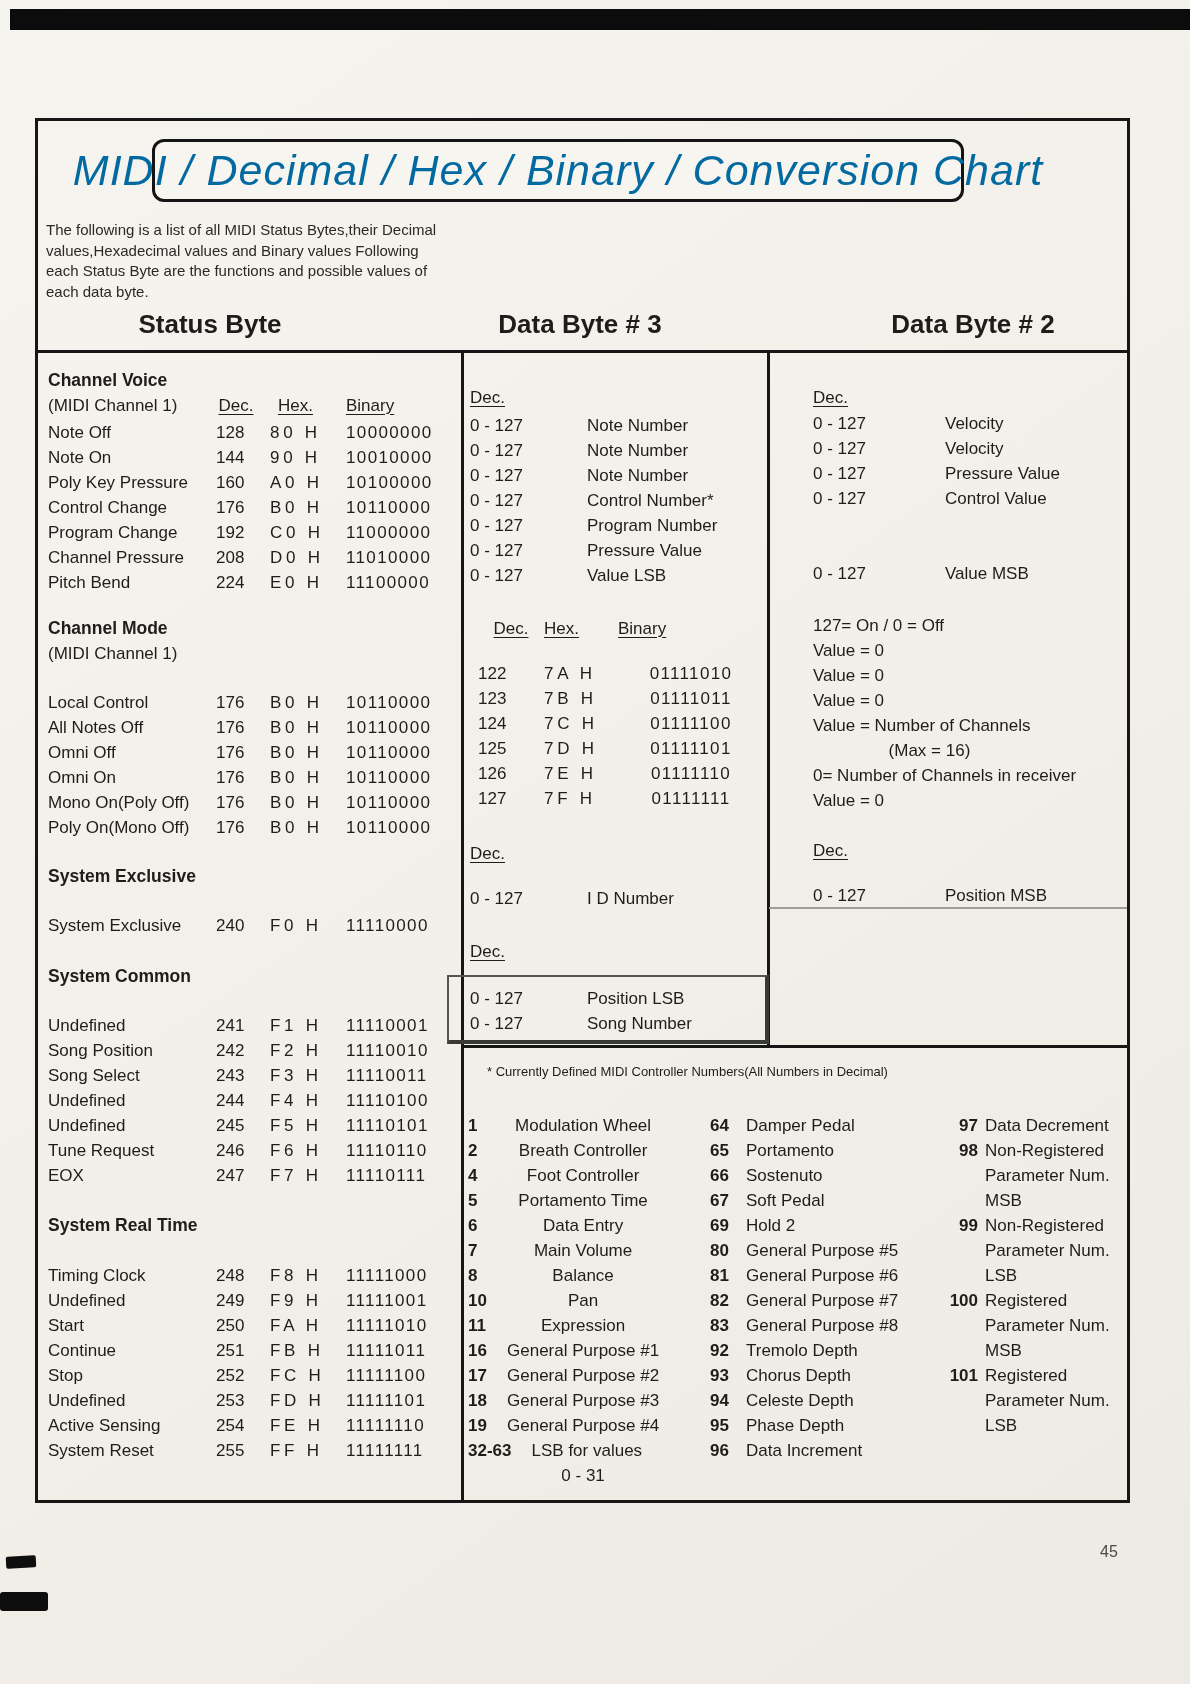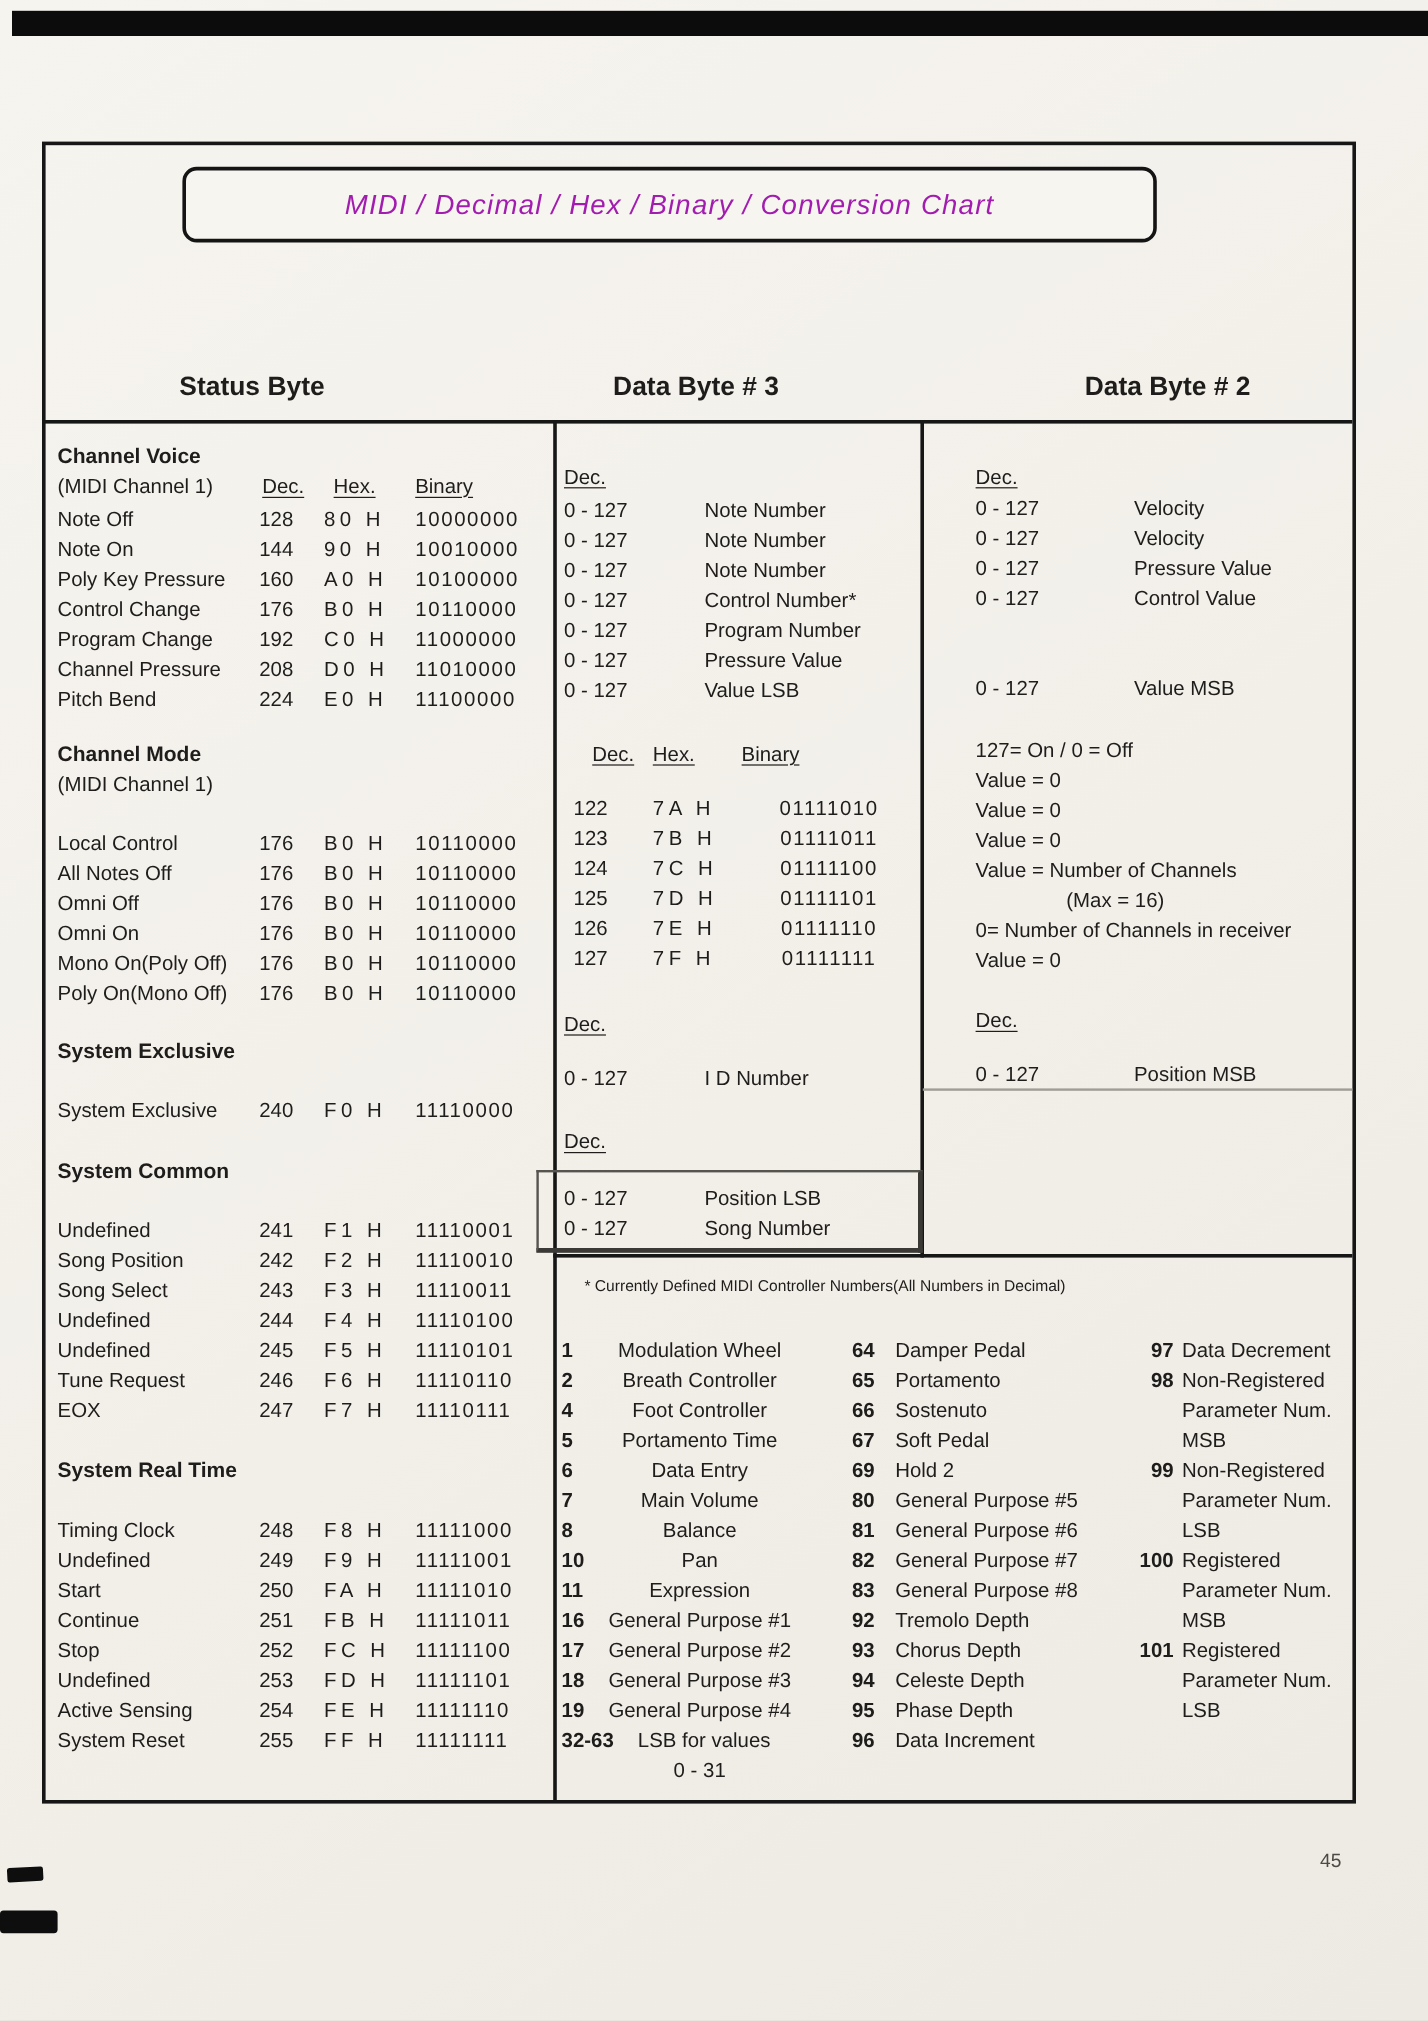--- a/index.html
+++ b/index.html
@@ -8,23 +8,23 @@
     background:linear-gradient(145deg,#f6f4ef 0%,#f2efe9 55%,#edeae3 100%);
     font-family:"Liberation Sans", sans-serif; color:#1e1d1b; overflow:hidden;
   }
   .topbar { position:absolute; left:10px; top:9px; width:1180px; height:21px; background:#0c0c0c; }
   .mainbox { position:absolute; left:35px; top:118px; width:1089px; height:1379px; border:3px solid #161616; background:transparent; }
   .titlebox {
     position:absolute; left:152px; top:139px; width:806px; height:57px;
     border:3px solid #141414; border-radius:12px; background:#f7f5f0;
     display:flex; align-items:center; justify-content:center;
   }
-  .title { font-style:italic; font-size:23px; letter-spacing:1px; color:#a21caf; white-space:nowrap; }
+  .title { font-style:italic; font-size:43px; letter-spacing:1px; color:#0369a1; white-space:nowrap; }
   .intro { position:absolute; left:46px; top:220px; width:440px; font-size:15px; line-height:20.5px; color:#2a2926; }
-  .colhead { position:absolute; top:309px; height:30px; font-size:22px; font-weight:bold; text-align:center; white-space:nowrap; }
+  .colhead { position:absolute; top:309px; height:30px; font-size:26px; font-weight:bold; text-align:center; white-space:nowrap; }
   #h-sb { left:110px; width:200px; }
   #h-d1 { left:470px; width:220px; }
   #h-d2 { left:863px; width:220px;text-align:center; }
   .hline, .vline { position:absolute; background:#161616; }
   #line-top  { left:35px;  top:350px;  width:1092px; height:3px; }
   #div1      { left:461px; top:350px;  width:3px;    height:1150px; }
   #div2      { left:767px; top:350px;  width:3px;    height:698px; }
   #line-ctl  { left:461px; top:1045px; width:666px;  height:3px; }
   #line-db2  { left:769px; top:907px;  width:358px;  height:2px; background:#a09d96; }
   #songbox   { position:absolute; left:447px; top:975px; width:316px; height:63px;
@@ -72,20 +72,27 @@
 <body>
 
 <div class="page">
   <div class="topbar"></div>
   <div class="mainbox"></div>
 
   <div class="titlebox">
     <span class="title">MIDI / Decimal / Hex / Binary / Conversion Chart</span>
   </div>
 
+  <div class="intro">
+
+  <div class="intro-line">The following is a list of all MIDI Status Bytes,their Decimal</div>
+      <div class="intro-line">values,Hexadecimal values and Binary values Following</div>
+      <div class="intro-line">each Status Byte are the functions and possible values of</div>
+      <div class="intro-line">each data byte.</div>
+    </div>
 
   <div class="colhead" id="h-sb">Status Byte</div>
   <div class="colhead" id="h-d1">Data Byte  # 3</div>
   <div class="colhead" id="h-d2">Data Byte  # 2</div>
 
   <div class="hline" id="line-top"></div>
   <div class="vline" id="div1"></div>
   <div class="vline" id="div2"></div>
   <div class="hline" id="line-ctl"></div>
   <div class="hline" id="line-db2"></div>

